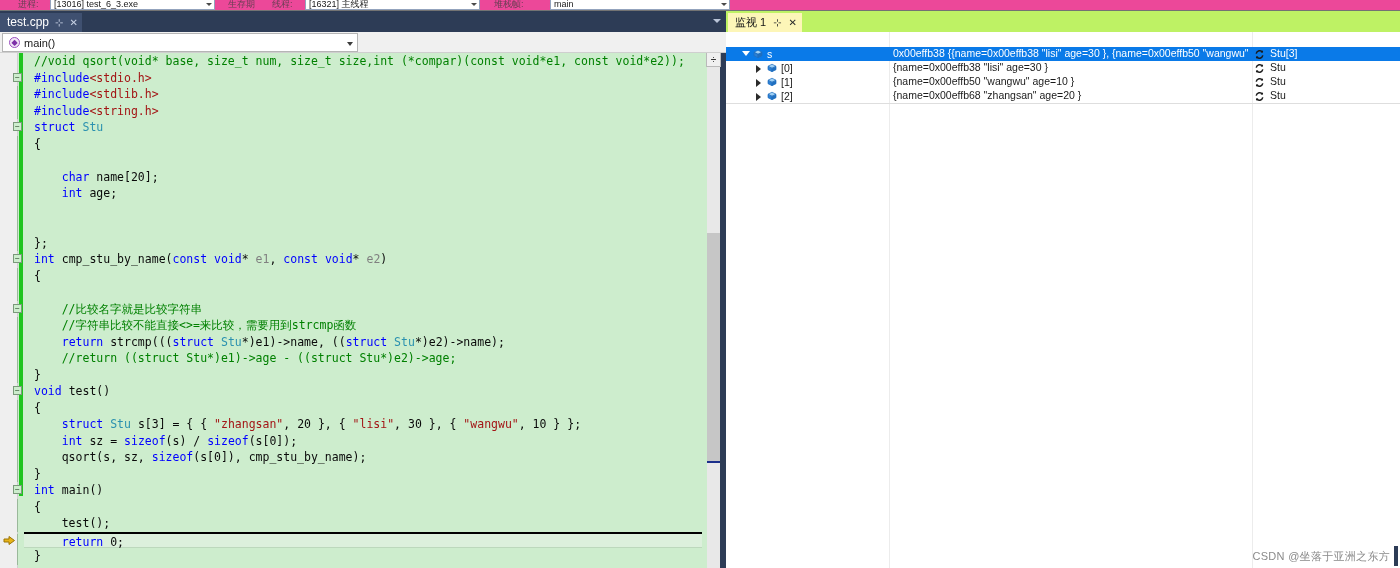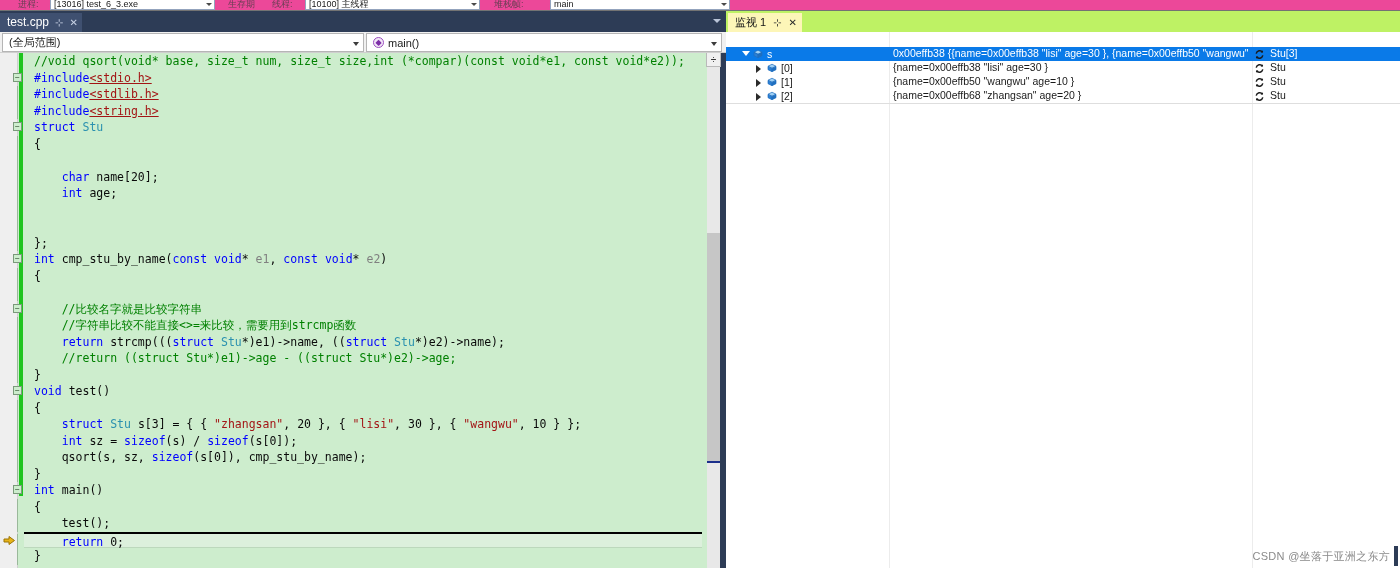--- a/index.html
+++ b/index.html
@@ -115,21 +115,21 @@
   }
   .fold-line {
     position: absolute; left: -7px; top: 0; width: 1px; height: 16.5px;
     background: #9ab89a;
   }
   .kw   { color: #0000ff; }
   .typ  { color: #2b91af; }
   .cmt  { color: #008000; }
   .str  { color: #a31515; }
   .ppk  { color: #0000ff; }
-  .hdr  { color: #a31515; text-decoration: underline; }
+  .hdr  { color: #a31515; }
   .id   { color: #0a0a0a; }
   .parm { color: #808080; }
 
   .exec-arrow {
     position: absolute; left: 3px; width: 13px; height: 13px;
   }
   .exec-arrow svg { display: block; }
 
   
   .vscroll {
@@ -242,21 +242,21 @@
 
   <div class="debug-toolbar">
     <span class="dbg-lbl" style="left:18px;">进程:</span>
     <div class="dbg-combo" style="left:50px; width:165px;">
       <span>[13016] test_6_3.exe</span>
       <span class="caret"></span>
     </div>
     <span class="dbg-lbl" style="left:228px;">生存期</span>
     <span class="dbg-lbl" style="left:272px;">线程:</span>
     <div class="dbg-combo" style="left:305px; width:175px;">
-      <span>[10100] 主线程</span>
+      <span>[16321] 主线程</span>
       <span class="caret"></span>
     </div>
     <span class="dbg-lbl" style="left:494px;">堆栈帧:</span>
     <div class="dbg-combo" style="left:550px; width:180px;">
       <span>main</span>
       <span class="caret"></span>
     </div>
   </div>
 
   <div class="editor-pane">
@@ -264,24 +264,20 @@
     <div class="tabstrip">
       <div class="tab">
         <span class="tab-title">test.cpp</span>
         <span class="tab-pin">⊹</span>
         <span class="tab-close">✕</span>
       </div>
       <span class="tabstrip-caret"></span>
     </div>
 
     <div class="navbar">
-      <div class="nav-combo scope">
-        <span>(全局范围)</span>
-        <span class="caret"></span>
-      </div>
       <div class="nav-combo member">
         <span class="method-icon">◆</span>
         <span>main()</span>
         <span class="caret"></span>
       </div>
     </div>
 
     <div class="code-area">
       <div class="gutter-margin"></div>
       <div class="changebar"></div>

